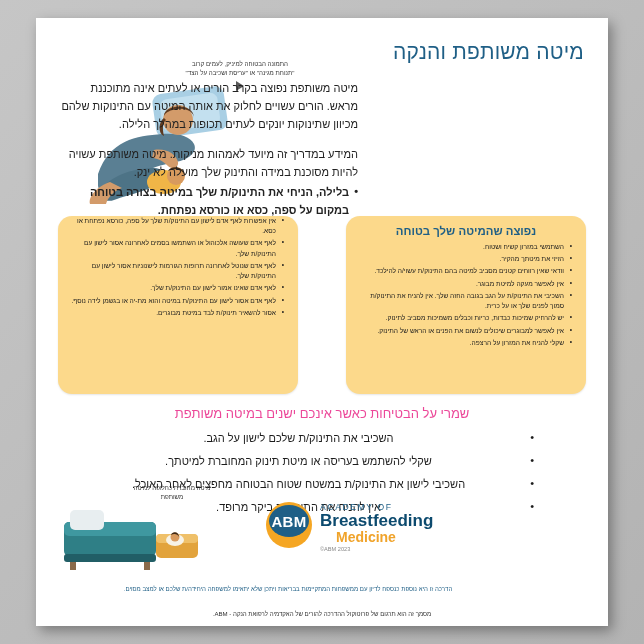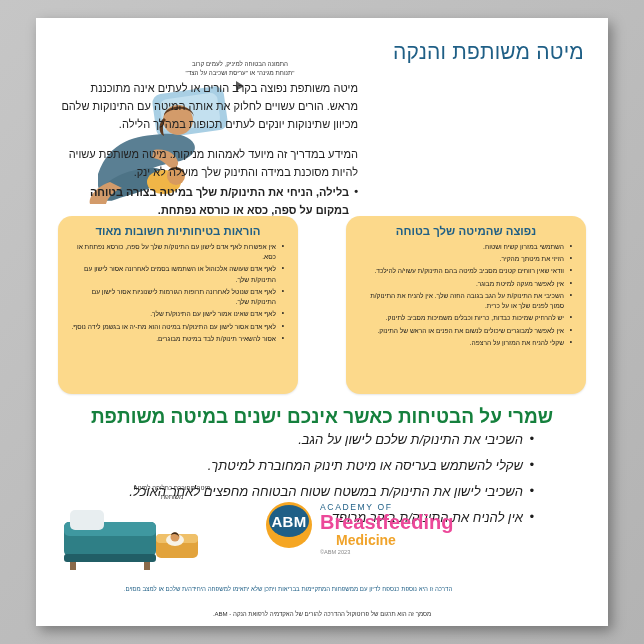--- a/index.html
+++ b/index.html
@@ -146,42 +146,41 @@
     top: -1px;
   }
 
   
   #section-title {
     position: absolute;
     top: 388px;
     right: 24px;
     width: 524px;
     text-align: center;
-    font-size: 19px;
-    font-weight: bold;
-    color: #15803d;
+    font-size: 13px;
+    font-weight: normal;
+    color: #ec4899;
   }
   #safe-list {
     position: absolute;
     top: 412px;
     right: 74px;
     width: 460px;
     margin: 0;
     padding: 0;
     list-style: none;
   }
   #safe-list li {
     position: relative;
-    font-size: 13px;
+    font-size: 11px;
     line-height: 1.5;
     color: #1c1c1c;
     padding-right: 11px;
     margin-bottom: 6.5px;
-    text-align: right;
-    font-style: italic;
+    text-align: center;
   }
   #safe-list li:before {
     content: "•";
     position: absolute;
     right: 0;
     top: -1px;
   }
 
   
   #bed-illustration {
@@ -228,21 +227,21 @@
     display: flex;
     align-items: center;
     justify-content: center;
     color: #ffffff;
     font-size: 15px;
     font-weight: bold;
     letter-spacing: .3px;
   }
   #logo-text { position: absolute; left: 54px; top: 2px; text-align: left; }
   #logo-line1 { font-size: 8.6px; letter-spacing: 1.6px; color: #1f5f86; }
-  #logo-line2 { font-size: 20px; font-weight: bold; color: #ec4899; line-height: 1.05; }
+  #logo-line2 { font-size: 17px; font-weight: bold; color: #0c4a6e; line-height: 1.05; }
   #logo-line3 { font-size: 14px; font-weight: bold; color: #f0a32a; line-height: 1.05; padding-left: 16px; }
   #logo-copy  { font-size: 5.6px; color: #8a8a8a; margin-top: 1px; }
 
   
   #footnote1 {
     position: absolute;
     top: 566px;
     right: 110px;
     width: 420px;
     text-align: center;
@@ -315,21 +314,20 @@
           <li>וודאי שאין רווחים קטנים מסביב למיטה בהם התינוק/ת עשוי/ה להילכד.</li>
           <li>אין לאפשר מעקה למיטת מבוגר.</li>
           <li>השכיבי את התינוק/ת על הגב בגובה החזה שלך. אין להניח את התינוק/ת סמוך לפנים שלך או על כרית.</li>
           <li>יש להרחיק שמיכות כבדות, כריות וכבלים משמיכות מסביב לתינוק.</li>
           <li>אין לאפשר למבוגרים שיכולים לנשום את הפנים או הראש של התינוק.</li>
           <li>שקלי להניח את המזרון על הרצפה.</li>
         </ul>
       </div>
 
       <div class="panel" id="panel-left">
-        <h3>הוראות בטיחותיות חשובות מאוד</h3>
         <ul>
           <li>אין אפשרות לאף אדם לישון עם התינוק/ת שלך על ספה, כורסא נפתחת או כסא.</li>
           <li>לאף אדם שעושה אלכוהול או השתמשו בסמים לאחרונה אסור לישון עם התינוק/ת שלך.</li>
           <li>לאף אדם שנוטל לאחרונה תרופות הגורמות לישנוניות אסור לישון עם התינוק/ת שלך.</li>
           <li>לאף אדם שאינו אמור לישון עם התינוק/ת שלך.</li>
           <li>לאף אדם אסור לישון עם התינוק/ת במיטה והוא מת-יה או בגשמן לידה נוסף.</li>
           <li>אסור להשאיר תינוק/ת לבד במיטת מבוגרים.</li>
         </ul>
       </div>
 

